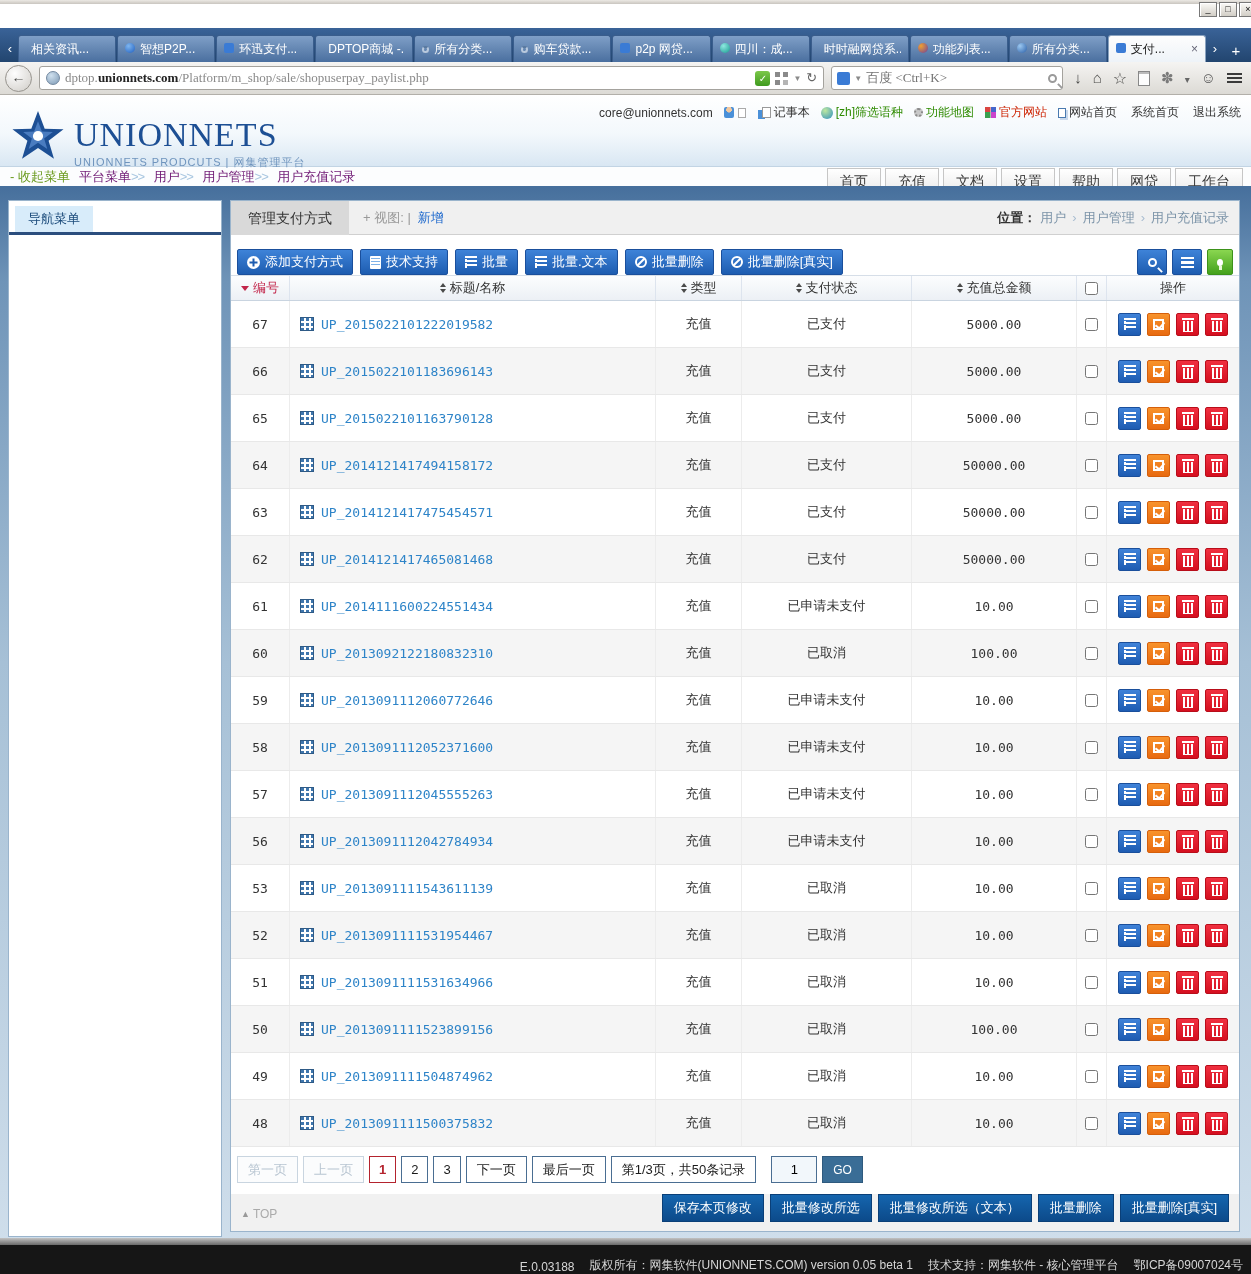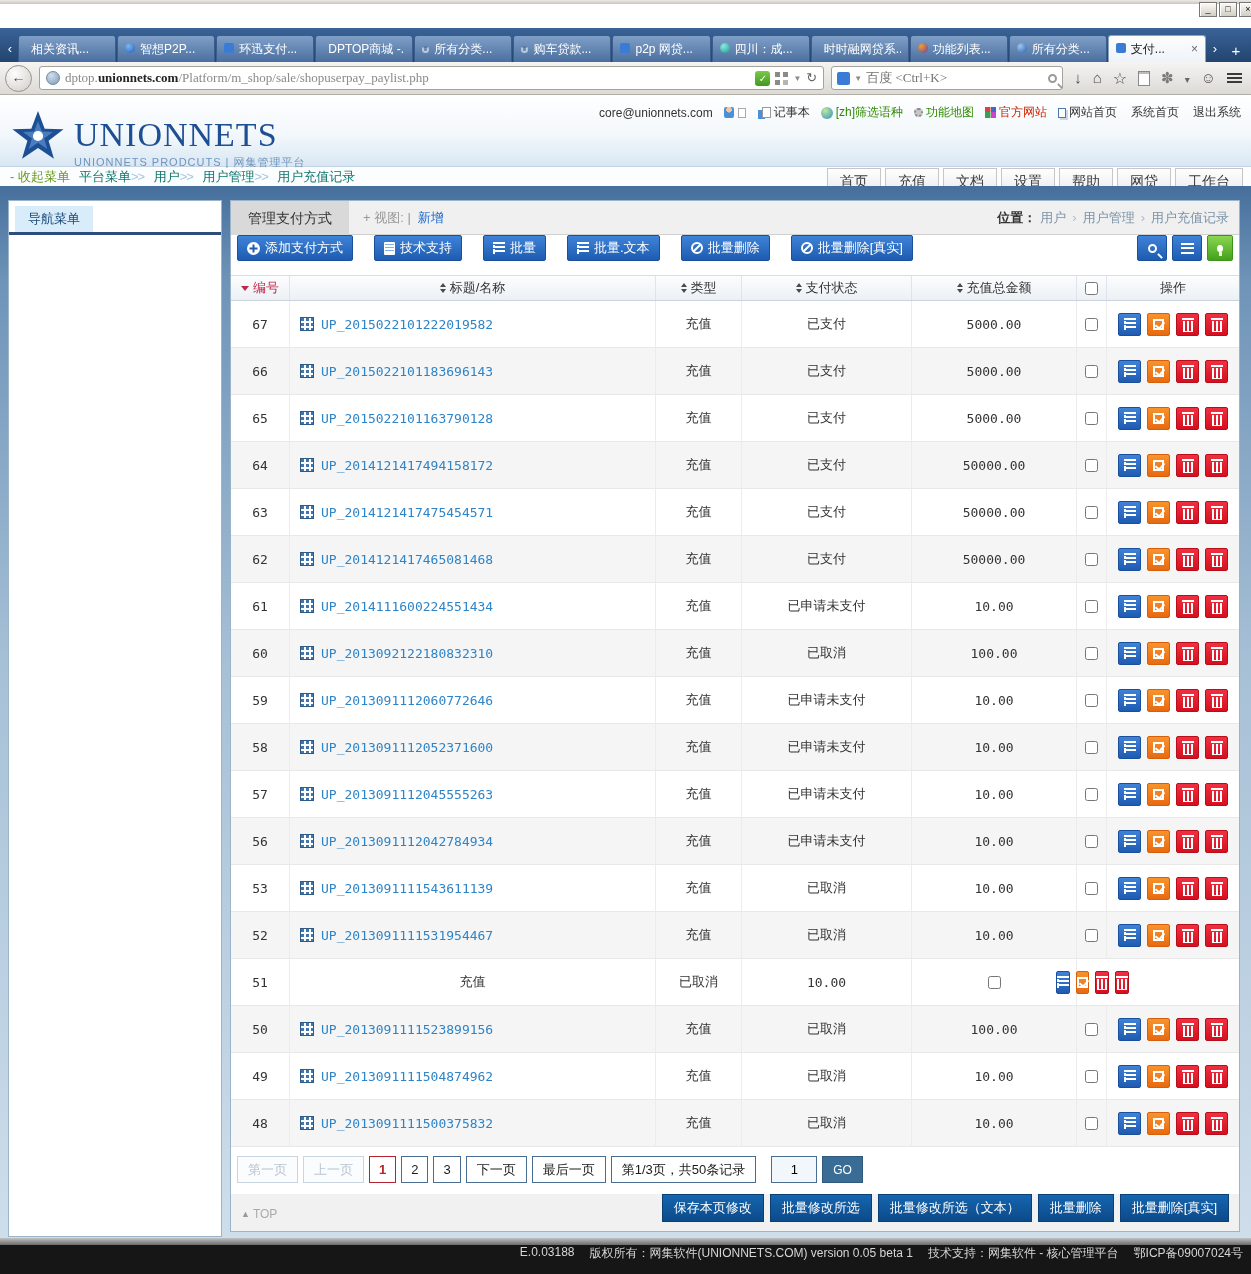--- a/index.html
+++ b/index.html
@@ -82,41 +82,41 @@
   .copydoc-icon { width:8px; height:10px; background:#fff; border:1px solid #4a7ab0; box-shadow:2px 2px 0 #c8d8ec; }
   .none-icon { display:none; }
   .person-ic { width:10px; height:11px; background:radial-gradient(circle at 50% 25%,#f0c8a0 0 28%,#4a90d8 30%); border-radius:2px; display:inline-block; }
   .page-ic { width:8px; height:10px; background:#fff; border:1px solid #aaa; display:inline-block; }
   #navbtns { position:absolute; right:8px; top:38px; display:flex; gap:4px;margin-top:35px; }
   .navbtn { height:27px; padding:0 12px; background:linear-gradient(#ffffff,#e9e9e9); border:1px solid #c6c6c6; color:#3a3a3a; font-size:14px; display:inline-flex; align-items:center; }
 
   
   #breadcrumb { height:19px; background:#fcfdfe; display:flex; align-items:center; padding-left:10px; font-size:13px; gap:9px; }
   #collapse-link { color:#6a9a1e; }
-  .bc-item { color:#0f766e; }
+  .bc-item { color:#701a75; }
   .bc-item + .bc-item::before { content:">> "; color:#a8c6e0; margin-right:7px; letter-spacing:-1px; }
 
   
   #workspace { position:absolute; left:0; right:0; top:186px; bottom:29px; background:linear-gradient(180deg,#466f9c 0%,#6f94b8 9%,#a6c0d6 45%,#cfdeeb 100%); }
   #sidebar { position:absolute; left:8px; top:14px; width:214px; bottom:8px; background:#fff; border:1px solid #9ab4cc; }
   #sidebar-head { border-bottom:3px solid #2b4e7e; padding:5px 6px 0 6px; }
   #sidebar-tab { display:inline-block; background:#d8ecfa; color:#1a4a7a; font-size:13px; padding:4px 13px; }
 
   #mainpanel { position:absolute; left:230px; width:1010px; top:14px; bottom:13px; background:#fff; border:1px solid #9ab4cc; overflow:hidden; }
   #panel-tabrow { height:34px; background:#f0f0f0; border-bottom:1px solid #d0d0d0; position:relative; display:flex; align-items:center; }
   #main-tab { height:34px; line-height:34px; padding:0 17px; background:#d9d9d9; color:#333; font-size:14px; }
   #view-label { color:#999; font-size:13px; margin-left:14px; }
   #new-link { color:#1a66cc; font-size:13px; margin-left:7px; }
   #location { position:absolute; right:10px; top:0; line-height:34px; font-size:13px; color:#333; display:flex; align-items:center; }
   #location-label { font-weight:bold; }
   .loc-item { color:#7b93a8; }
   .loc-item + .loc-item::before { content:"›"; color:#a8bcd0; margin:0 6px; }
   #location .loc-wrap { display:flex; align-items:center; margin-left:4px; }
 
-  #toolbar { height:40px; display:flex; align-items:flex-start; padding:0 6px; gap:21px; }
+  #toolbar { height:40px; display:flex; align-items:flex-end; padding:0 6px; gap:7px; }
   .btn-blue { display:inline-flex; align-items:center; gap:5px; background:linear-gradient(#3e83d8,#1d5cb0); border:1px solid #1a4f9c; color:#fff; font-size:13px; padding:0 9px; height:26px; border-radius:2px; }
   #toolbar-right { margin-left:auto; display:flex; gap:5px; }
   .btn-sq { width:30px; justify-content:center; padding:0; }
   .btn-green { background:linear-gradient(#8ad650,#44a11c); border-color:#3d921a; width:26px; }
   .ic-add { width:13px; height:13px; background:#fff; border-radius:50%; position:relative; }
   .ic-add::before { content:""; position:absolute; left:6px; top:3px; width:1px; height:7px; background:#1d5cb0; box-shadow:0 0 0 .5px #1d5cb0; }
   .ic-add::after { content:""; position:absolute; top:6px; left:3px; height:1px; width:7px; background:#1d5cb0; box-shadow:0 0 0 .5px #1d5cb0; }
   .ic-doc { width:11px; height:13px; background:#fff; border-radius:1px; padding:2px 1px; }
   .ic-doc::after { content:""; display:block; height:100%; background:repeating-linear-gradient(#7fb2e8 0 1px,transparent 1px 3px); }
   .ic-list { width:12px; height:12px; background:repeating-linear-gradient(#fff 0 2px,transparent 2px 4px); border-left:2px dotted #fff; }
@@ -172,21 +172,21 @@
 
   
   #bottombar { margin-top:2px; background:#f1f1f1; height:40px; display:flex; padding:0 10px; gap:6px; }
   #top-link { color:#aaa; font-size:12px; display:inline-flex; align-items:center; gap:3px; }
   #top-link::before { content:"▲"; font-size:9px; color:#999; }
   #bottom-actions { margin-left:auto; display:flex; gap:6px; }
   .btn-dark { background:linear-gradient(#1565ae,#0c4a8a); border:1px solid #0a3f78; color:#fff; height:28px; padding:0 11px; font-size:13px; display:inline-flex; align-items:center; }
 
   
   #footer-strip { position:absolute; left:0; right:0; bottom:29px; height:7px; background:linear-gradient(#c2c2c2,#6a6a6a); }
-  #footer { position:absolute; left:0; right:0; bottom:0; height:29px; background:#161616; color:#d6d6d6; font-size:12px; display:flex; align-items:flex-start; justify-content:flex-end; padding-right:8px; }
+  #footer { position:absolute; left:0; right:0; bottom:0; height:29px; background:#161616; color:#d6d6d6; font-size:12px; display:flex; align-items:flex-end; justify-content:flex-end; padding-right:8px; }
   .foot-part { margin-left:15px; white-space:nowrap; }
 </style>
 </head>
 <body>
 
 <div id="titlebar-strip"></div>
 
 <div id="menubar">
 
     <span class="menu-item">文件(F)</span>
@@ -886,20 +886,24 @@
               <i class="ic-trash"></i>
             </span>
             <span class="op op-red">
               <i class="ic-trash"></i>
             </span>
           </div>
         </div>
 
         <div class="trow tgrid">
           <div class="cell c-id">51</div>
+          <div class="cell c-title">
+            <span class="grid-ico"></span>
+            <a class="rec-link">UP_2013091111531634966</a>
+          </div>
           <div class="cell">充值</div>
           <div class="cell">已取消</div>
           <div class="cell c-amount">10.00</div>
           <div class="cell">
             <input type="checkbox" style="">
           </div>
           <div class="cell c-ops">
             <span class="op op-blue">
               <i class="ic-list"></i>
             </span>

